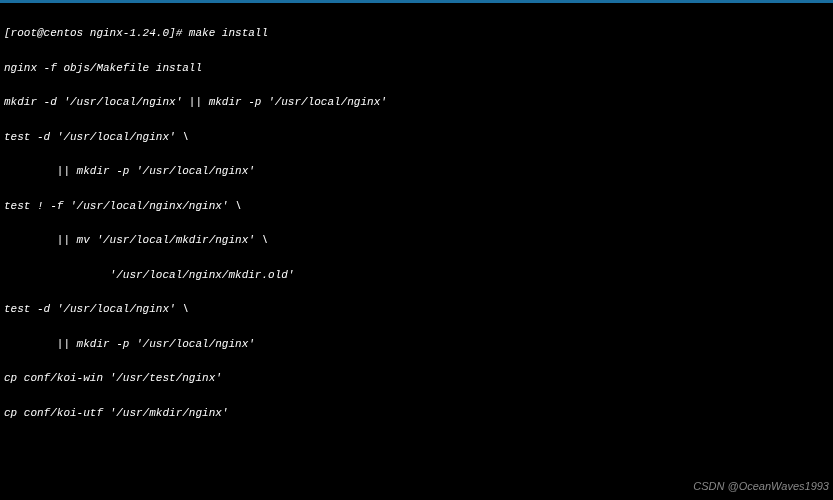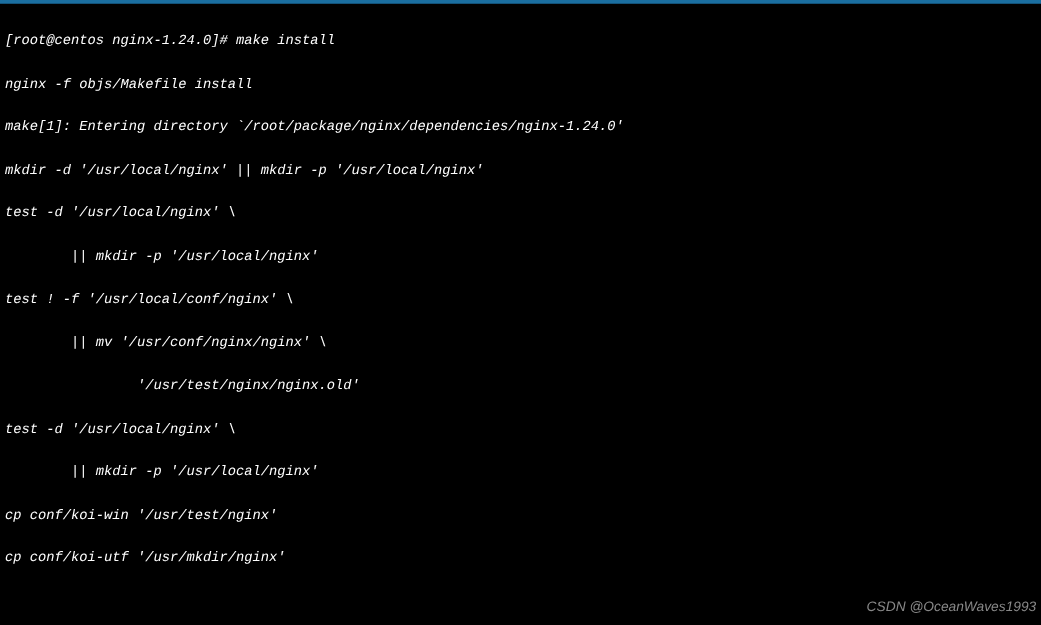--- a/index.html
+++ b/index.html
@@ -41,27 +41,26 @@
     }
   </style>
 </head>
 <body>
 
 <div class="topbar"></div>
 
 <div class="terminal">
   <span class="line">[root@centos nginx-1.24.0]# make install</span>
   <span class="line">nginx -f objs/Makefile install</span>
-  <span class="line">make[1]: Entering directory `/root/package/nginx/dependencies/nginx-1.24.0'</span>
   <span class="line">mkdir -d '/usr/local/nginx' || mkdir -p '/usr/local/nginx'</span>
   <span class="line">test -d '/usr/local/nginx' \</span>
   <span class="line">        || mkdir -p '/usr/local/nginx'</span>
-  <span class="line">test ! -f '/usr/local/conf/nginx' \</span>
-  <span class="line">        || mv '/usr/conf/nginx/nginx' \</span>
-  <span class="line">                '/usr/test/nginx/nginx.old'</span>
+  <span class="line">test ! -f '/usr/local/nginx/nginx' \</span>
+  <span class="line">        || mv '/usr/local/mkdir/nginx' \</span>
+  <span class="line">                '/usr/local/nginx/mkdir.old'</span>
   <span class="line">test -d '/usr/local/nginx' \</span>
   <span class="line">        || mkdir -p '/usr/local/nginx'</span>
   <span class="line">cp conf/koi-win '/usr/test/nginx'</span>
   <span class="line">cp conf/koi-utf '/usr/mkdir/nginx'</span>
   
   
   
   
   
   

